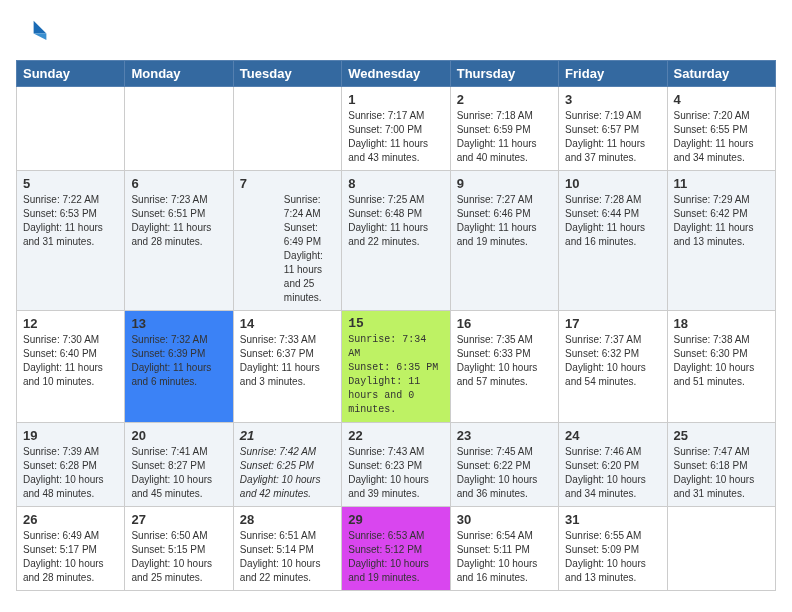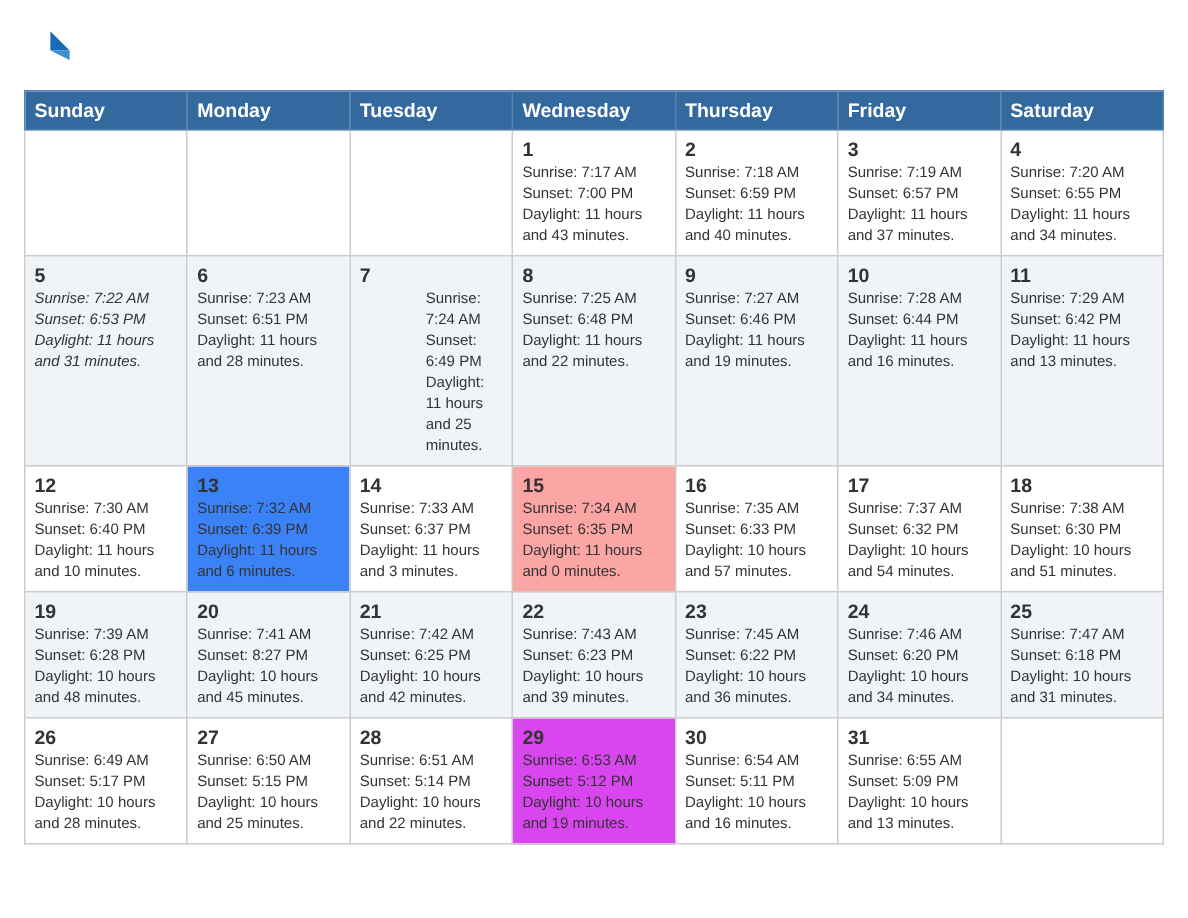--- a/index.html
+++ b/index.html
@@ -147,21 +147,21 @@
         <td style="background: rgb(255, 255, 255);">
           <span class="day-number">4</span>
           <div class="day-info" style="white-space: pre-line;">Sunrise: 7:20 AM
 Sunset: 6:55 PM
 Daylight: 11 hours and 34 minutes.</div>
         </td>
       </tr>
       <tr>
         <td style="background: rgb(240, 244, 248);">
           <span class="day-number">5</span>
-          <div class="day-info" style="white-space: pre-line; font-style: italic;">Sunrise: 7:22 AM
+          <div class="day-info" style="white-space: pre-line;">Sunrise: 7:22 AM
 Sunset: 6:53 PM
 Daylight: 11 hours and 31 minutes.</div>
         </td>
         <td style="background: rgb(240, 244, 248);">
           <span class="day-number">6</span>
           <div class="day-info" style="white-space: pre-line;">Sunrise: 7:23 AM
 Sunset: 6:51 PM
 Daylight: 11 hours and 28 minutes.</div>
         </td>
         <td style="background: rgb(240, 244, 248);">
@@ -207,21 +207,21 @@
           <div class="day-info" style="white-space: pre-line;">Sunrise: 7:32 AM
 Sunset: 6:39 PM
 Daylight: 11 hours and 6 minutes.</div>
         </td>
         <td style="background: rgb(255, 255, 255);">
           <span class="day-number">14</span>
           <div class="day-info" style="white-space: pre-line;">Sunrise: 7:33 AM
 Sunset: 6:37 PM
 Daylight: 11 hours and 3 minutes.</div>
         </td>
-        <td style="background: #fca5a5;">
+        <td style="background: #bef264; font-family: Liberation Mono, monospace;">
           <span class="day-number">15</span>
           <div class="day-info" style="white-space: pre-line;">Sunrise: 7:34 AM
 Sunset: 6:35 PM
 Daylight: 11 hours and 0 minutes.</div>
         </td>
         <td style="background: rgb(255, 255, 255);">
           <span class="day-number">16</span>
           <div class="day-info" style="white-space: pre-line;">Sunrise: 7:35 AM
 Sunset: 6:33 PM
 Daylight: 10 hours and 57 minutes.</div>
@@ -245,21 +245,21 @@
           <div class="day-info" style="white-space: pre-line;">Sunrise: 7:39 AM
 Sunset: 6:28 PM
 Daylight: 10 hours and 48 minutes.</div>
         </td>
         <td style="background: rgb(240, 244, 248);">
           <span class="day-number">20</span>
           <div class="day-info" style="white-space: pre-line;">Sunrise: 7:41 AM
 Sunset: 8:27 PM
 Daylight: 10 hours and 45 minutes.</div>
         </td>
-        <td style="background: rgb(240, 244, 248);">
+        <td style="background: rgb(240, 244, 248); font-style: italic;">
           <span class="day-number">21</span>
           <div class="day-info" style="white-space: pre-line;">Sunrise: 7:42 AM
 Sunset: 6:25 PM
 Daylight: 10 hours and 42 minutes.</div>
         </td>
         <td style="background: rgb(240, 244, 248);">
           <span class="day-number">22</span>
           <div class="day-info" style="white-space: pre-line;">Sunrise: 7:43 AM
 Sunset: 6:23 PM
 Daylight: 10 hours and 39 minutes.</div>

